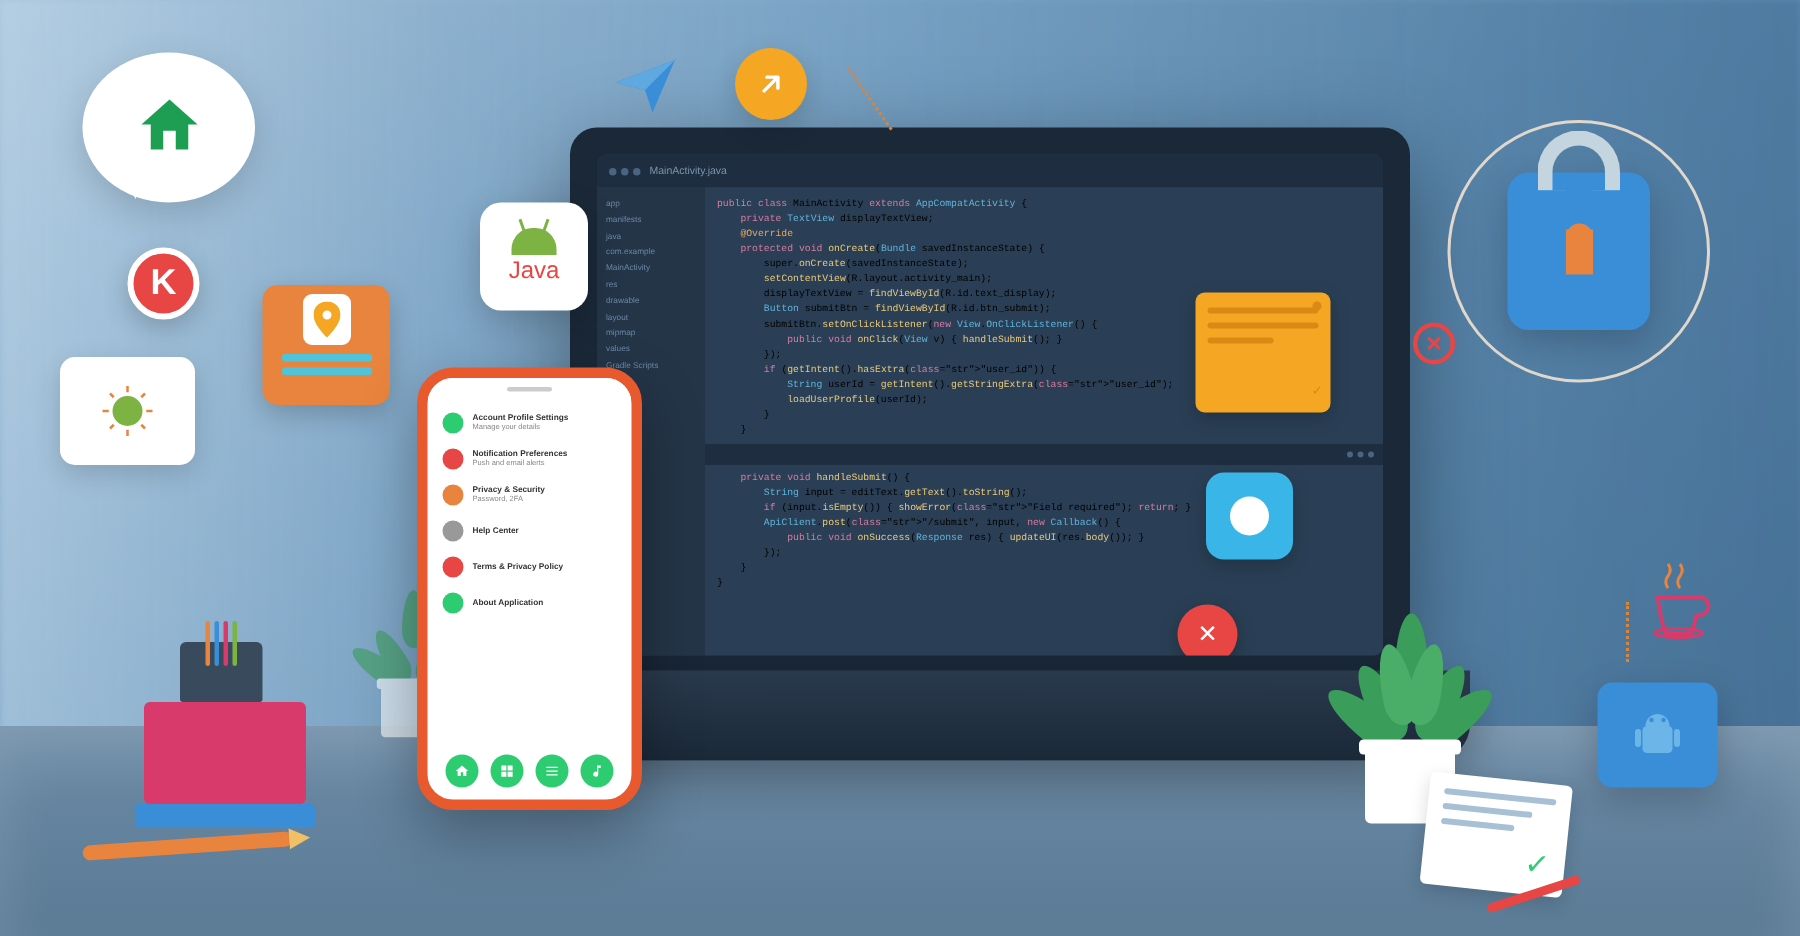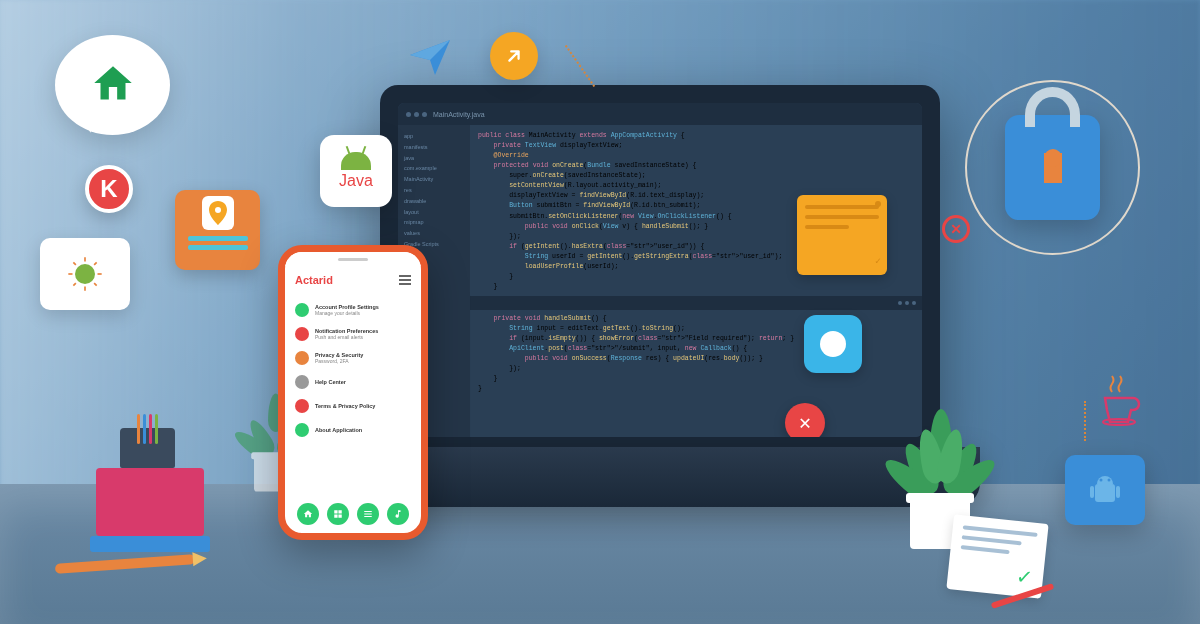--- a/index.html
+++ b/index.html
@@ -649,28 +649,20 @@
       </div>
     </div>
   </div>
   <div class="laptop-base"></div>
 </div>
 
 <div class="phone">
   <div class="phone-notch">
       <div class="phone-speaker"></div>
     </div>
-  <div class="phone-header">
-    <span class="phone-app-title">Actarid</span>
-    <div class="phone-menu">
-      <span class="bar"></span>
-        <span class="bar"></span>
-        <span class="bar"></span>
-    </div>
-  </div>
   <div class="phone-list" id="phone-list">
       <div class="phone-item">
         <div class="phone-item-icon" style="background: rgb(46, 204, 113);"></div>
         <div class="phone-item-text">
           <div class="t1">Account Profile Settings</div>
           <div class="t2">Manage your details</div>
         </div>
       </div>
       <div class="phone-item">
         <div class="phone-item-icon" style="background: rgb(232, 69, 69);"></div>

